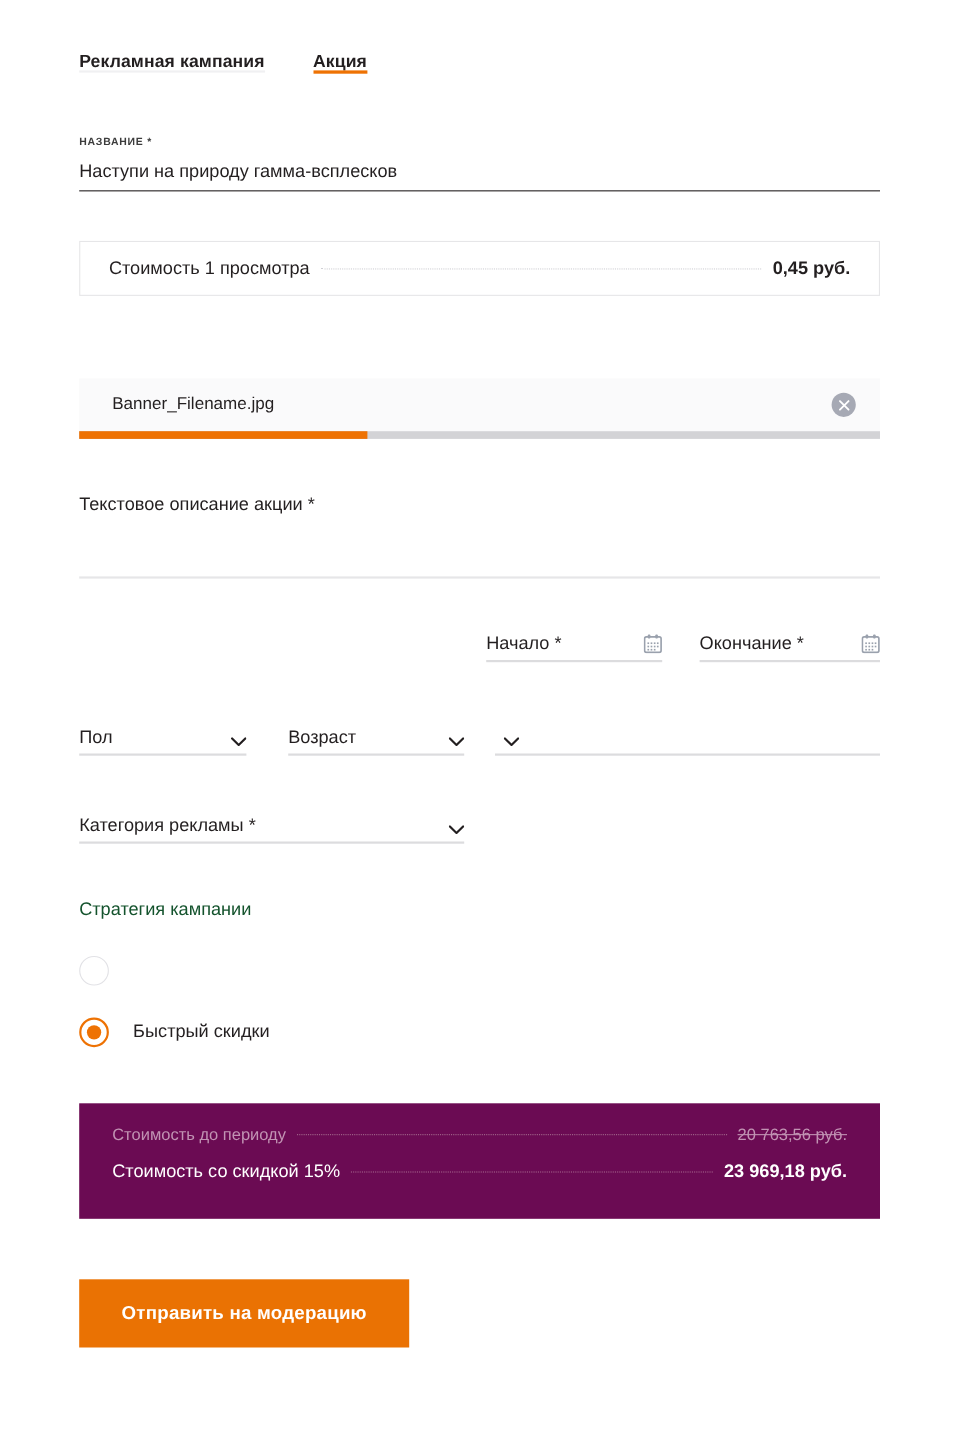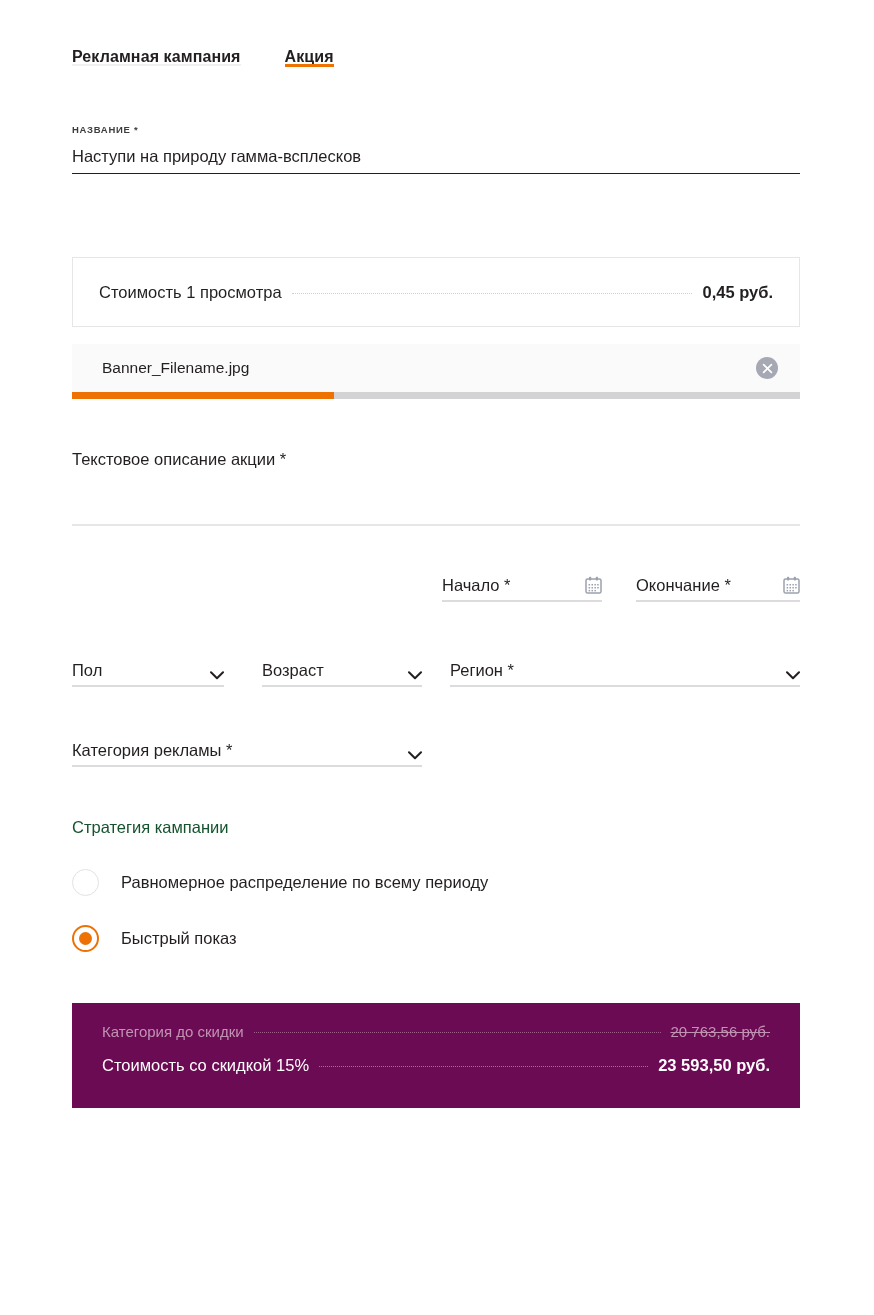--- a/index.html
+++ b/index.html
@@ -79,28 +79,27 @@
     background: transparent;
     padding: 0;
   }
 
   
   .price-card {
     position: absolute;
     left: 72px;
     top: 219px;
     width: 728px;
-    height: 70px;
+    height: 50px;
     border: 1px solid #e6e6e8;
     background: #ffffff;
     box-sizing: border-box;
     display: flex;
     align-items: center;
     padding: 0 26px;
-    margin-top: 38px;
   }
   .leader-row {
     display: flex;
     align-items: baseline;
     width: 100%;
   }
   .leader-label {
     font-size: 16.5px;
     color: #231f20;
     white-space: nowrap;
@@ -427,21 +426,20 @@
         <svg width="14" height="9" viewBox="0 0 14 9" aria-hidden="true">
           <path d="M1 1.3 L7 7.2 L13 1.3" fill="none" stroke="#231f20" stroke-width="2" stroke-linecap="round" stroke-linejoin="round"></path>
         </svg>
       </span>
     </div>
     <div class="uf-line"></div>
   </div>
 
   <div class="uf" style="left:450px; top:655px; width:350px;">
     <div class="uf-inner">
-      <span class="uf-label">Регион *</span>
       <span class="chev">
         <svg width="14" height="9" viewBox="0 0 14 9" aria-hidden="true">
           <path d="M1 1.3 L7 7.2 L13 1.3" fill="none" stroke="#231f20" stroke-width="2" stroke-linecap="round" stroke-linejoin="round"></path>
         </svg>
       </span>
     </div>
     <div class="uf-line"></div>
   </div>
 
   <div class="uf" style="left:72px; top:735px; width:350px;">
@@ -455,37 +453,37 @@
     </div>
     <div class="uf-line"></div>
   </div>
 
   <div class="strategy-label">Стратегия кампании</div>
 
   <div class="radio-row" style="top:869px;">
     <span class="radio">
         <span class="dot"></span>
       </span>
-    <span class="radio-text">Равномерное распределение по всему периоду</span>
   </div>
 
   <div class="radio-row" style="top:925px;">
     <span class="radio checked">
         <span class="dot"></span>
       </span>
-    <span class="radio-text">Быстрый показ</span>
+    <span class="radio-text">Быстрый скидки</span>
   </div>
 
   <div class="summary">
     <div class="leader-row">
-      <span class="leader-label muted">Категория до скидки</span>
+      <span class="leader-label muted">Стоимость до периоду</span>
       <span class="leader-fill muted"></span>
       <span class="leader-value muted">20 763,56 руб.</span>
     </div>
     <div class="leader-row summary-row-2">
       <span class="leader-label bright">Стоимость со скидкой 15%</span>
       <span class="leader-fill bright"></span>
-      <span class="leader-value bright">23 593,50 руб.</span>
-    </div>
-  </div>
-
+      <span class="leader-value bright">23 969,18 руб.</span>
+    </div>
+  </div>
+
+  <button class="submit-btn">Отправить на модерацию</button>
 
 </div>
 
 </body></html>

